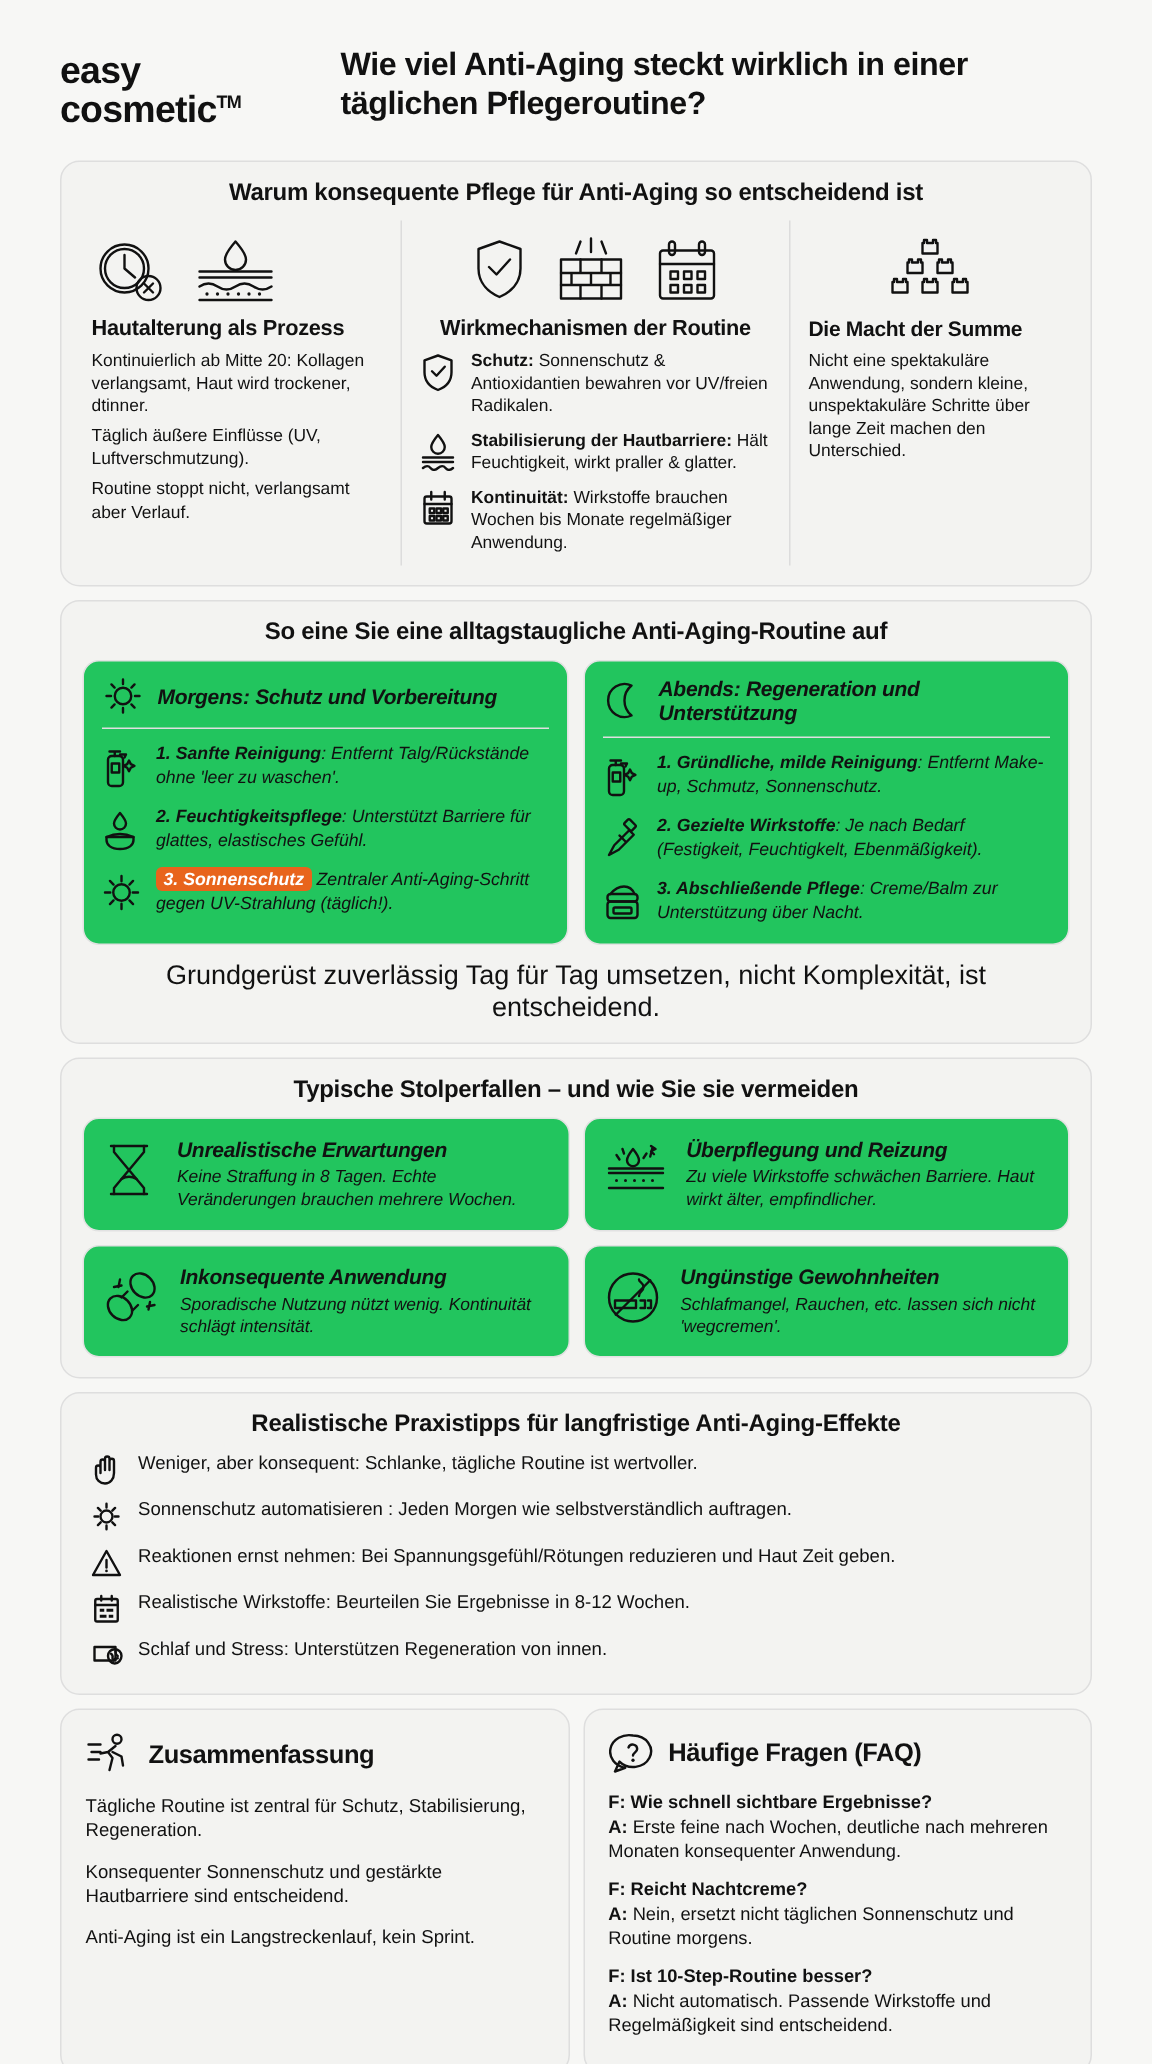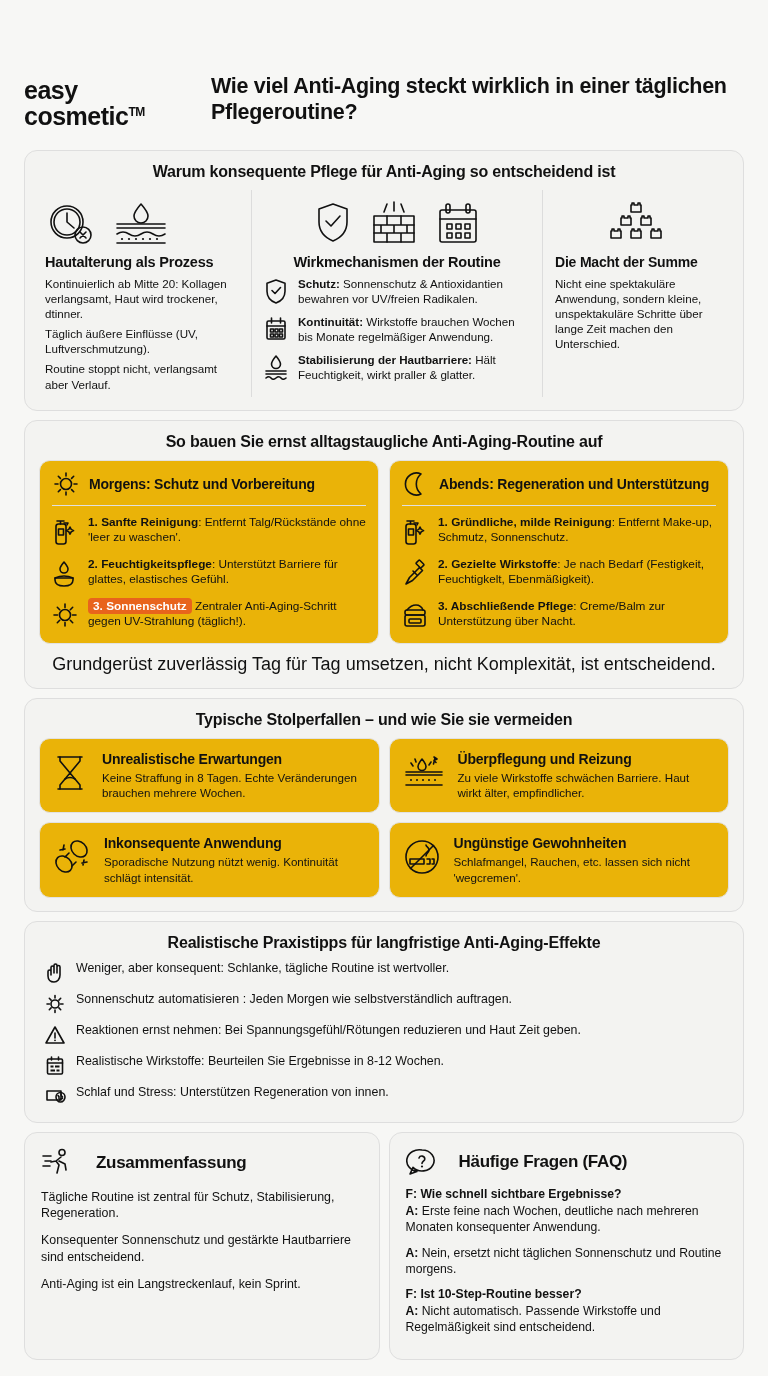--- a/index.html
+++ b/index.html
@@ -4,21 +4,21 @@
 <style>
   * { box-sizing: border-box; margin: 0; padding: 0; }
   html, body {
     width: 768px;
     height: 1376px;
     background: #f7f7f5;
     font-family: "Liberation Sans", sans-serif;
     color: #111;
     overflow: hidden;
   }
-  .page { width: 768px; height: 1288px; padding: 0 24px; position: relative; margin-top: 43px; }
+  .page { width: 768px; height: 1288px; padding: 0 40px; position: relative; }
 
   
   .header { display: flex; align-items: flex-start; padding: 28px 0 20px 0; gap: 22px; }
   .brand {
     font-size: 25px; font-weight: 700; line-height: 1.05; letter-spacing: -0.5px;
     flex: 0 0 165px; padding-top: 6px;
   }
   .brand .tm { font-size: 12px; vertical-align: super; font-weight: 700; }
   .headline {
     font-size: 21.5px; font-weight: 700; line-height: 1.22; letter-spacing: -0.3px;
@@ -31,24 +31,25 @@
     border: 1px solid #dedede;
     border-radius: 13px;
     margin-bottom: 9px;
     padding: 12px 14px 13px 14px;
   }
   .card-title {
     text-align: center; font-size: 16px; font-weight: 700; letter-spacing: -0.2px;
     margin-bottom: 9px;
   }
   .subcard {
-    background: #eab308;
+    background: #22c55e;
     border: 1px solid #e2e2e2;
     border-radius: 11px;
     padding: 10px 12px 11px 12px;
+    font-style: italic;
   }
 
   
   .cols3 { display: flex; }
   .col { padding: 0 12px; }
   .col.c1 { flex: 0 0 212px; padding-left: 6px; }
   .col.c2 { flex: 1; border-left: 1px solid #dcdcdc; border-right: 1px solid #dcdcdc; }
   .col.c3 { flex: 0 0 186px; }
   .col-icons { display: flex; gap: 14px; align-items: flex-end; height: 56px; margin-bottom: 8px; }
   .col.c2 .col-icons, .col.c3 .col-icons { justify-content: center; }
@@ -85,21 +86,21 @@
   
   .tip { display: flex; gap: 9px; align-items: flex-start; margin-bottom: 8px; padding-left: 6px; }
   .tip:last-child { margin-bottom: 1px; }
   .tip .ico { flex: 0 0 22px; padding-top: 1px; }
   .tip .txt { font-size: 12.4px; line-height: 1.28; }
   .tip .txt b { font-weight: 400; }
 
   
   .bottom-row { display: flex; gap: 9px; }
   .bottom-row > .card { flex: 1; margin-bottom: 0; padding: 14px 16px; }
-  .b-head { display: flex; align-items: center; gap: 21px; margin-bottom: 10px; }
+  .b-head { display: flex; align-items: center; gap: 8px; margin-bottom: 10px; }
   .b-head .t { font-size: 17px; font-weight: 700; letter-spacing: -0.3px; }
   .sum-p { font-size: 12.4px; line-height: 1.32; margin-bottom: 11px; }
   .faq-q { font-size: 12.2px; font-weight: 700; line-height: 1.3; }
   .faq-a { font-size: 12.2px; line-height: 1.32; margin-bottom: 10px; }
   .faq-a b { font-weight: 700; }
 
   svg { display: block; }
   .s { stroke: #111; stroke-width: 1.6; fill: none; stroke-linecap: round; stroke-linejoin: round; }
   .sf { fill: #111; stroke: none; }
 </style>
@@ -190,64 +191,64 @@
                 <path class="s" d="M12 2l9 3.2v8C21 20 16 23.5 12 25 8 23.5 3 20 3 13.2v-8z"></path>
                 <path class="s" d="M8 12.5l3 3 5.5-6"></path>
               </svg>
           </span>
           <span class="txt"><b>Schutz:</b><span> Sonnenschutz &amp; Antioxidantien bewahren vor UV/freien Radikalen.</span></span>
         </div>
 
         <div class="mech">
           <span class="ico">
             <svg width="24" height="26" viewBox="0 0 24 26">
+                <path class="s" d="M12 2c0 0-4.5 5.4-4.5 8a4.5 4.5 0 0 0 9 0c0-2.6-4.5-8-4.5-8z"></path>
+                <path class="s" d="M2 17h20M2 20h20"></path>
+                <path class="s" d="M2 24q3-2.5 5 0t5 0t5 0t5 0"></path>
+              </svg>
+          </span>
+          <span class="txt"><b>Stabilisierung der Hautbarriere:</b><span> Hält Feuchtigkeit, wirkt praller &amp; glatter.</span></span>
+        </div>
+
+        <div class="mech">
+          <span class="ico">
+            <svg width="24" height="26" viewBox="0 0 24 26">
                 <rect class="s" x="3" y="5" width="18" height="18" rx="1.5"></rect>
                 <path class="s" d="M3 10h18"></path>
                 <path class="s" d="M7.5 2v5M16.5 2v5"></path>
                 <rect class="s" x="6.5" y="13" width="3" height="3" stroke-width="1.2"></rect>
                 <rect class="s" x="11" y="13" width="3" height="3" stroke-width="1.2"></rect>
                 <rect class="s" x="15.5" y="13" width="3" height="3" stroke-width="1.2"></rect>
                 <rect class="s" x="6.5" y="18" width="3" height="3" stroke-width="1.2"></rect>
                 <rect class="s" x="11" y="18" width="3" height="3" stroke-width="1.2"></rect>
                 <rect class="s" x="15.5" y="18" width="3" height="3" stroke-width="1.2"></rect>
               </svg>
           </span>
           <span class="txt"><b>Kontinuität:</b><span> Wirkstoffe brauchen Wochen bis Monate regelmäßiger Anwendung.</span></span>
         </div>
-
-        <div class="mech">
-          <span class="ico">
-            <svg width="24" height="26" viewBox="0 0 24 26">
-                <path class="s" d="M12 2c0 0-4.5 5.4-4.5 8a4.5 4.5 0 0 0 9 0c0-2.6-4.5-8-4.5-8z"></path>
-                <path class="s" d="M2 17h20M2 20h20"></path>
-                <path class="s" d="M2 24q3-2.5 5 0t5 0t5 0t5 0"></path>
-              </svg>
-          </span>
-          <span class="txt"><b>Stabilisierung der Hautbarriere:</b><span> Hält Feuchtigkeit, wirkt praller &amp; glatter.</span></span>
-        </div>
       </div>
 
       <div class="col c3">
         <div class="col-icons">
           <span>
             <svg width="64" height="50" viewBox="0 0 64 50">
                 <path class="s" d="M28 7h2v2h4V7h2v2h1v7H27V9h1z"></path>
                 <path class="s" d="M18 20h2v2h4v-2h2v2h1v7H17v-7h1zM38 20h2v2h4v-2h2v2h1v7H37v-7h1z"></path>
                 <path class="s" d="M8 33h2v2h4v-2h2v2h1v7H7v-7h1zM28 33h2v2h4v-2h2v2h1v7H27v-7h1zM48 33h2v2h4v-2h2v2h1v7H47v-7h1z"></path>
               </svg>
           </span>
         </div>
         <div class="col-h">Die Macht der Summe</div>
         <p>Nicht eine spektakuläre Anwendung, sondern kleine, unspektakuläre Schritte über lange Zeit machen den Unterschied.</p>
       </div>
     </div>
   </div>
 
   <div class="card">
-    <div class="card-title">So bauen Sie ernst alltagstaugliche Anti-Aging-Routine auf</div>
+    <div class="card-title">So eine Sie eine alltagstaugliche Anti-Aging-Routine auf</div>
     <div class="routine-row">
 
       <div class="subcard">
         <div class="rt-head">
           <span>
             <svg width="28" height="26" viewBox="0 0 28 26">
                 <circle class="s" cx="14" cy="13" r="5.5"></circle>
                 <path class="s" d="M14 2v3M14 21v3M3 13h3M22 13h3M6.3 5.3l2.1 2.1M19.6 18.6l2.1 2.1M21.7 5.3l-2.1 2.1M8.4 18.6l-2.1 2.1"></path>
               </svg>
           </span>
@@ -497,20 +498,21 @@
               <path class="s" d="M13 11a3 3 0 0 1 5.8 1c0 2-2.8 2.4-2.8 4.4" stroke-width="1.5"></path>
               <circle class="sf" cx="16" cy="19.5" r="1.1"></circle>
             </svg>
         </span>
         <span class="t">Häufige Fragen (FAQ)</span>
       </div>
 
       <div class="faq-q">F: Wie schnell sichtbare Ergebnisse?</div>
       <div class="faq-a"><b>A:</b><span> Erste feine nach Wochen, deutliche nach mehreren Monaten konsequenter Anwendung.</span></div>
 
+      <div class="faq-q">F: Reicht Nachtcreme?</div>
       <div class="faq-a"><b>A:</b><span> Nein, ersetzt nicht täglichen Sonnenschutz und Routine morgens.</span></div>
 
       <div class="faq-q">F: Ist 10-Step-Routine besser?</div>
       <div class="faq-a"><b>A:</b><span> Nicht automatisch. Passende Wirkstoffe und Regelmäßigkeit sind entscheidend.</span></div>
     </div>
   </div>
 
 </div>
 
 </body></html>

